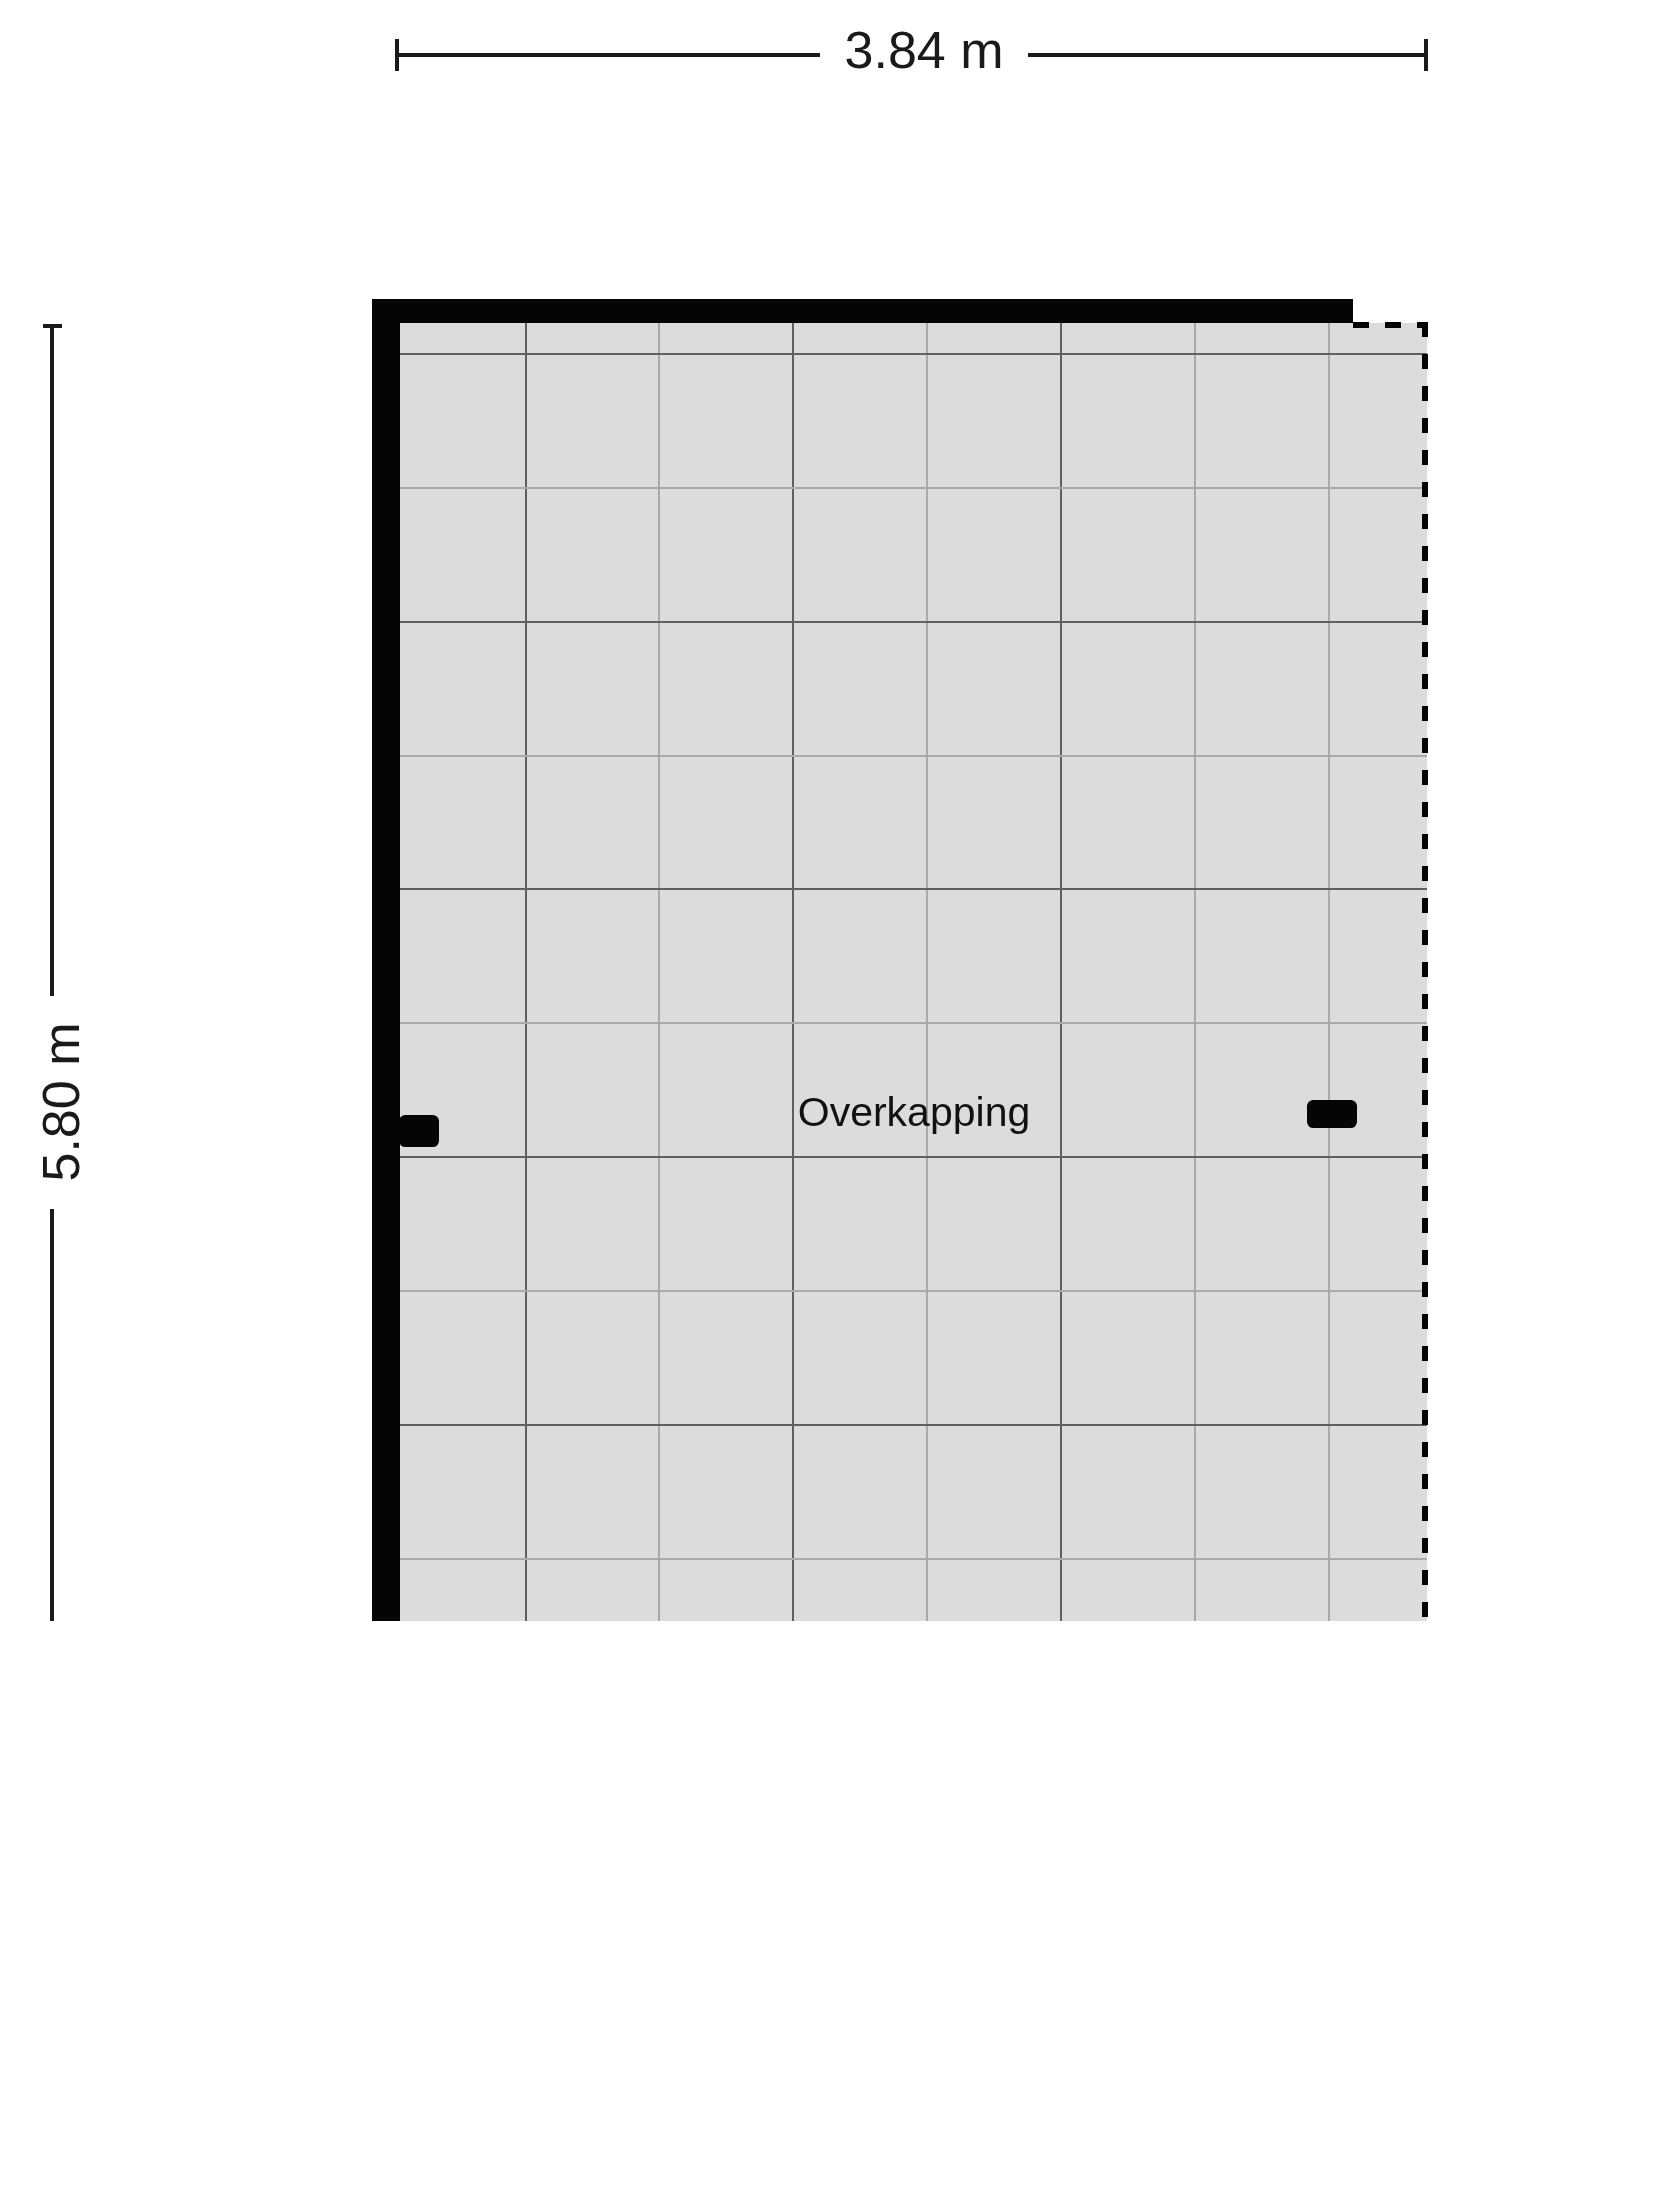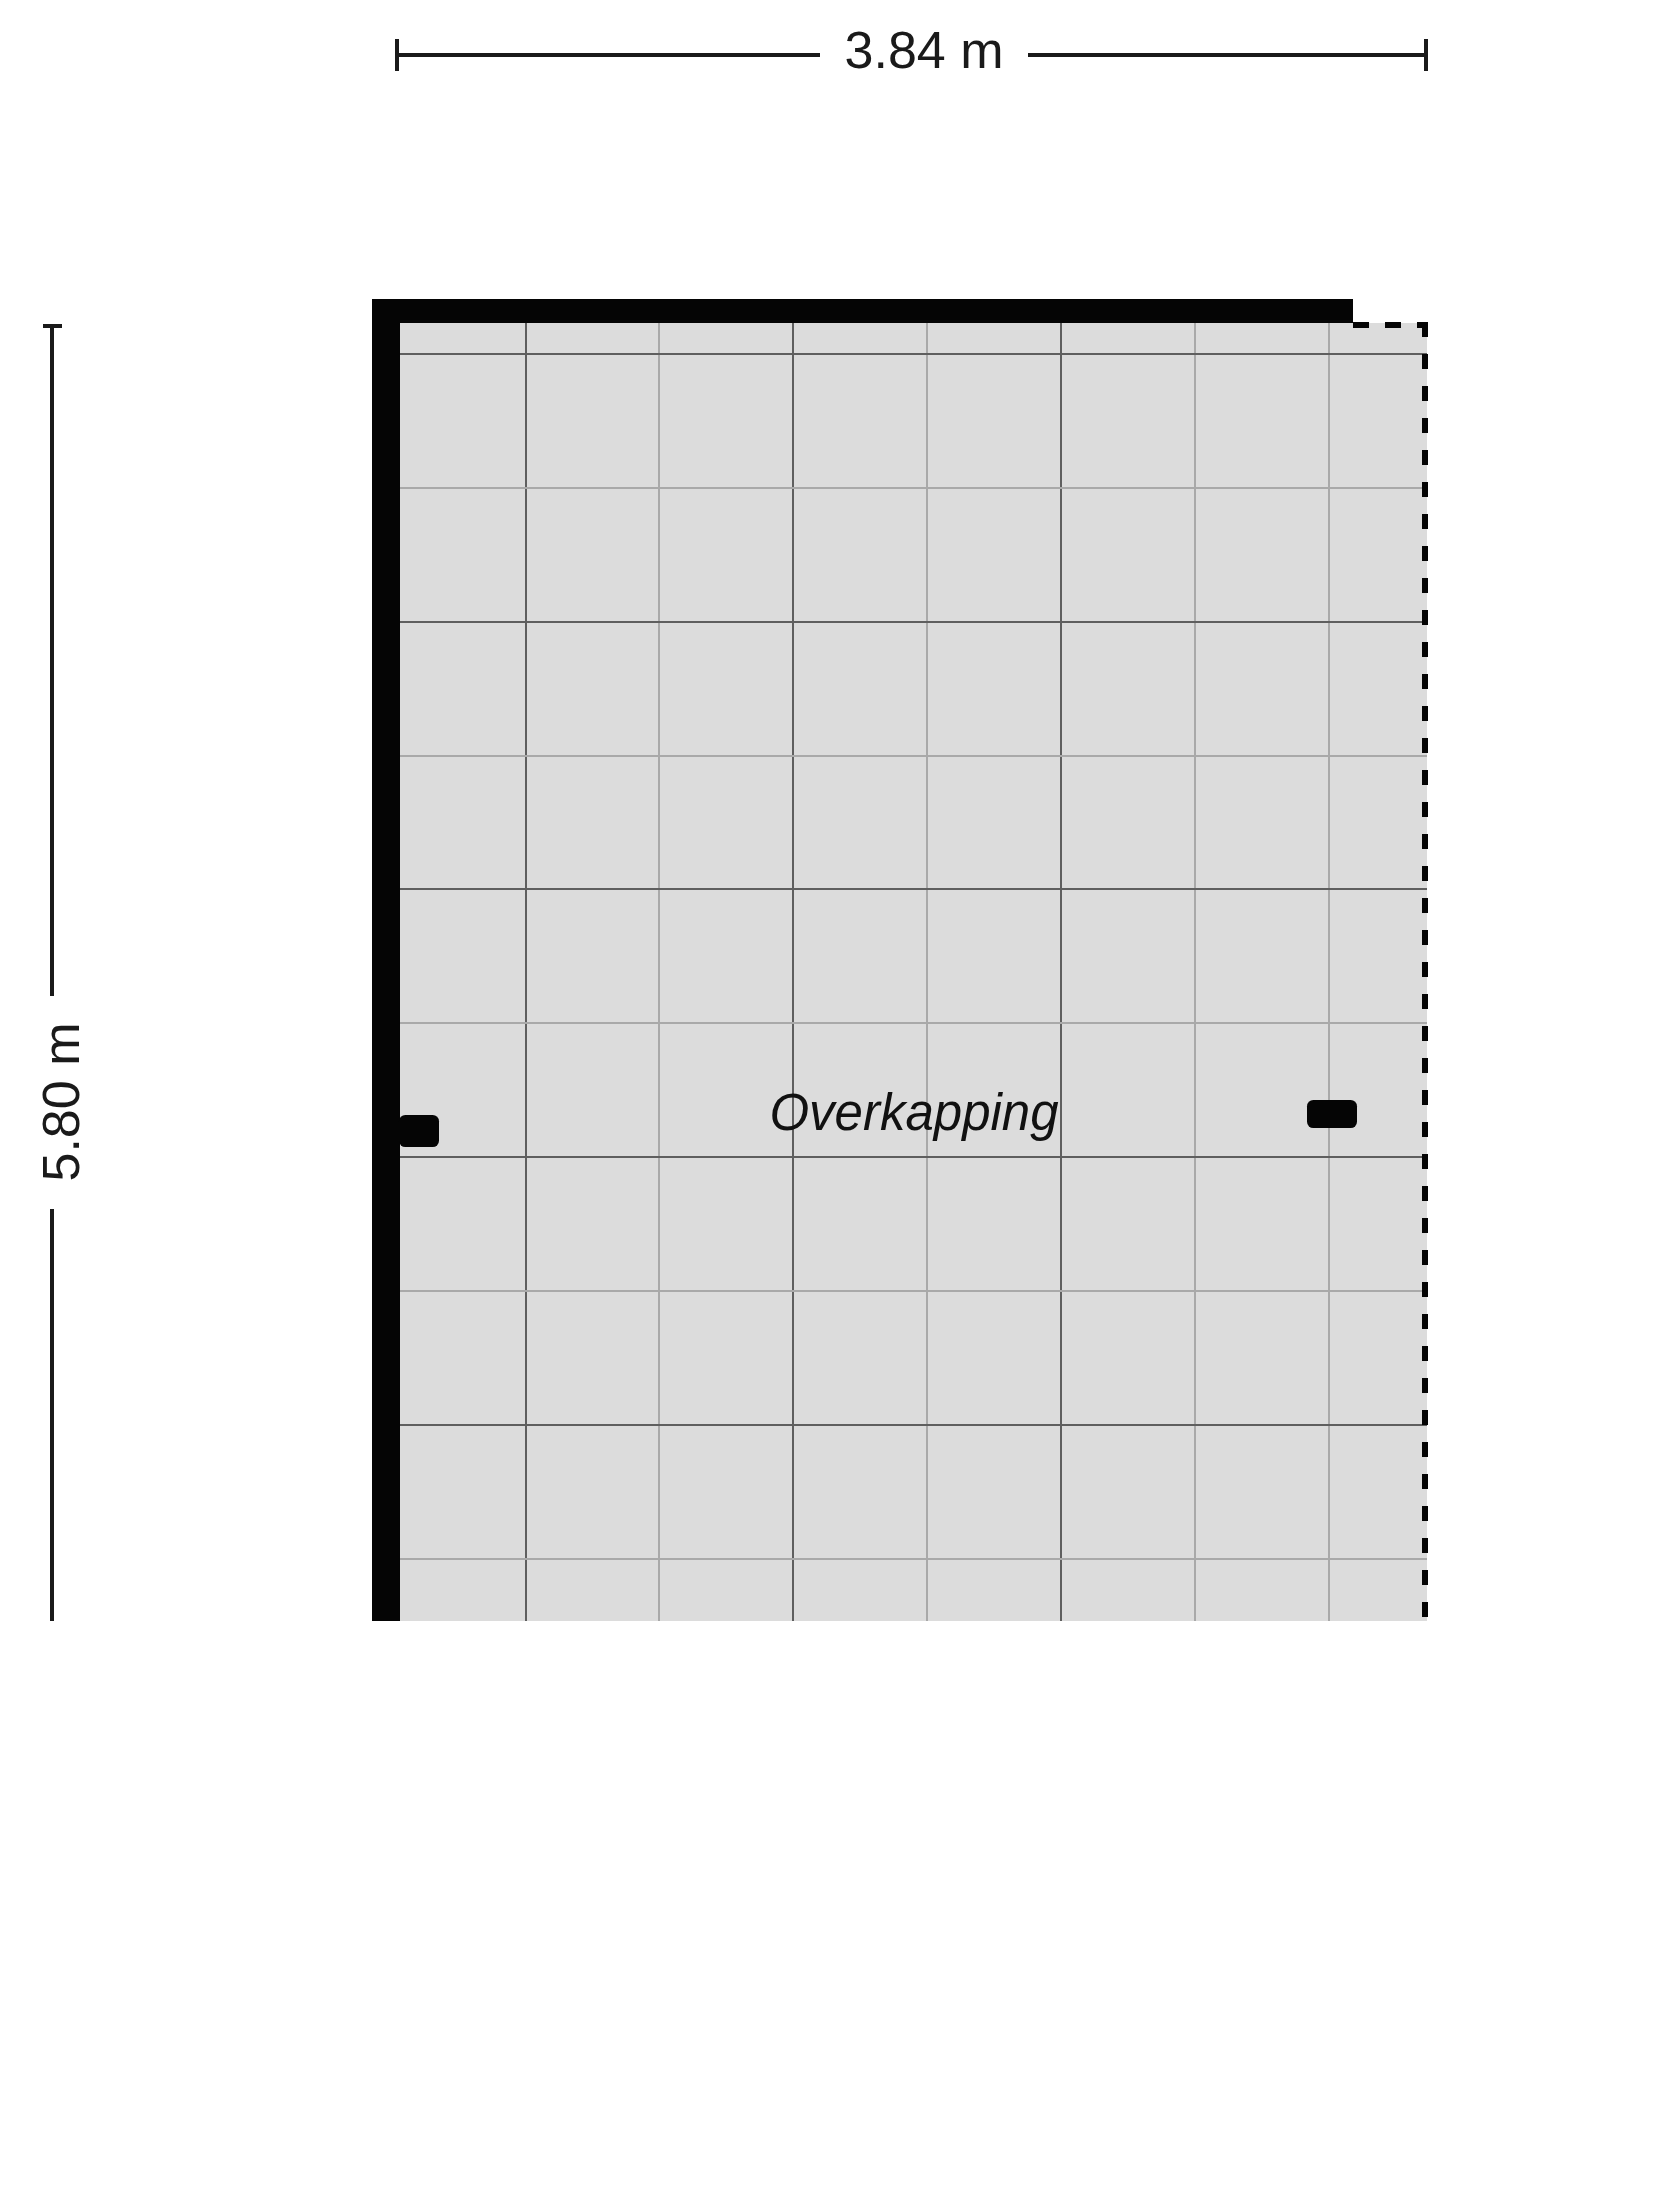--- a/index.html
+++ b/index.html
@@ -43,24 +43,23 @@
     font-size:52px;
     white-space:nowrap;
     transform:translate(-50%,-50%);
   }
   .dim-label.vert{transform:translate(-50%,-50%) rotate(-90deg);}
   
   .room-label{
     position:absolute;
     left:914px;top:1112px;
     transform:translate(-50%,-50%);
-    font-size:51px;
+    font-size:41px;
     color:#111111;
     white-space:nowrap;
-    font-style:italic;
   }
 </style>
 </head>
 <body>
 
 <div id="plan">
 
   <div class="floor"></div>
 
   <div>

